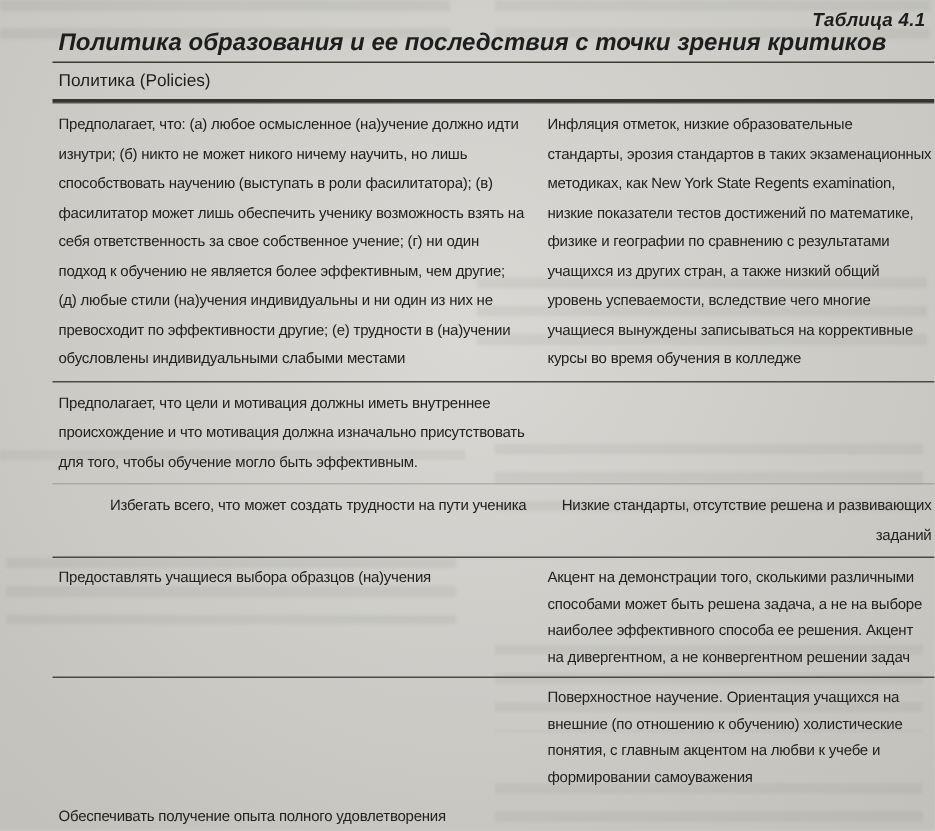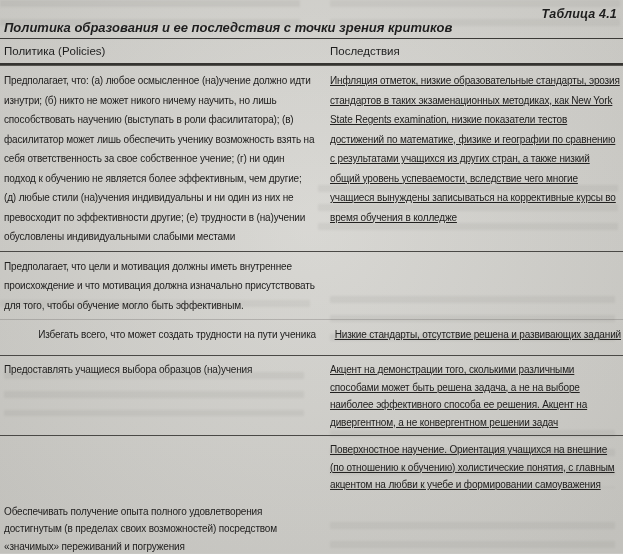--- a/index.html
+++ b/index.html
@@ -9,20 +9,21 @@
     font-family:"Liberation Sans","DejaVu Sans",sans-serif;
     -webkit-font-smoothing:antialiased;
   }
   .page{
     position:relative;width:623px;height:553px;
     background:
       radial-gradient(ellipse at 50% 40%, rgba(255,255,255,.18), rgba(0,0,0,.06) 95%),
       linear-gradient(#d2d1cc,#cecdc8);
     color:#1e1e1e;
     box-sizing:border-box;
+    padding-left:35px;
   }
   
   .bleed{
     position:absolute;pointer-events:none;
     background:repeating-linear-gradient(180deg,
       rgba(88,86,80,.16) 0 7px, rgba(88,86,80,0) 7px 19px);
     filter:blur(1.1px);
     opacity:.55;
   }
   .bleed.b1{left:0;top:0;width:300px;height:28px;}
@@ -36,21 +37,21 @@
 
   .caption-row{
     position:relative;padding:4px 6px 0 4px;height:15px;
     text-align:right;
   }
   .tbl-label{
     font-weight:bold;font-style:italic;font-size:12.5px;letter-spacing:.2px;
   }
   .tbl-title{
     position:relative;padding:1px 4px 3px 4px;
-    font-weight:bold;font-style:italic;font-size:13px;
+    font-weight:bold;font-style:italic;font-size:16px;
     border-bottom:1.5px solid #3b3a37;
   }
   .head-row{
     position:relative;display:grid;grid-template-columns:326px 1fr;
     padding:6px 2px 6px 4px;
     border-bottom:2px solid #353431;
     font-weight:normal;font-size:11.5px;
   }
   .rows{position:relative;}
   .row{
@@ -63,21 +64,21 @@
   .row.r3{border-top-color:rgba(74,73,70,.25);min-height:36px;text-align:right;}
   .row.r4{min-height:77px;}
   .row.r5{min-height:69px;}
   .row.r6{min-height:50px;border-bottom:2.5px solid #33322f;}
   .cell{
     box-sizing:border-box;
     font-size:10px;line-height:19.5px;letter-spacing:-0.15px;
     padding:5px 10px 4px 4px;
     color:#222120;
   }
-  .cell.cons{padding-left:4px;padding-right:2px;text-decoration:underline;}
+  .cell.cons{padding-left:4px;padding-right:2px;}
   .row.r4 .cell, .row.r5 .cell, .row.r6 .cell{line-height:17.5px;}
   .row .cons{grid-column:2;}
 </style>
 </head>
 <body>
 
 <div class="page">
 
   <div class="bleed b1"></div>
   <div class="bleed b2"></div>
@@ -89,21 +90,20 @@
   <div class="bleed b8"></div>
 
   <div class="caption-row">
     <span class="tbl-label">Таблица 4.1</span>
   </div>
 
   <div class="tbl-title">Политика образования и ее последствия с точки зрения критиков</div>
 
   <div class="head-row">
     <div>Политика (Policies)</div>
-    <div>Последствия</div>
   </div>
 
   <div class="rows">
     <div class="row r1">
       <div class="cell policy">Предполагает, что: (а) любое осмысленное (на)учение должно идти изнутри; (б) никто не может никого ничему научить, но лишь способствовать научению (выступать в роли фасилитатора); (в) фасилитатор может лишь обеспечить ученику возможность взять на себя ответственность за свое собственное учение; (г) ни один подход к обучению не является более эффективным, чем другие; (д) любые стили (на)учения индивидуальны и ни один из них не превосходит по эффективности другие; (е) трудности в (на)учении обусловлены индивидуальными слабыми местами</div>
       <div class="cell cons">Инфляция отметок, низкие образовательные стандарты, эрозия стандартов в таких экзаменационных методиках, как New York State Regents examination, низкие показатели тестов достижений по математике, физике и географии по сравнению с результатами учащихся из других стран, а также низкий общий уровень успеваемости, вследствие чего многие учащиеся вынуждены записываться на коррективные курсы во время обучения в колледже</div>
     </div>
     <div class="row r2">
       <div class="cell policy">Предполагает, что цели и мотивация должны иметь внутреннее происхождение и что мотивация должна изначально присутствовать для того, чтобы обучение могло быть эффективным.</div>
     </div>

